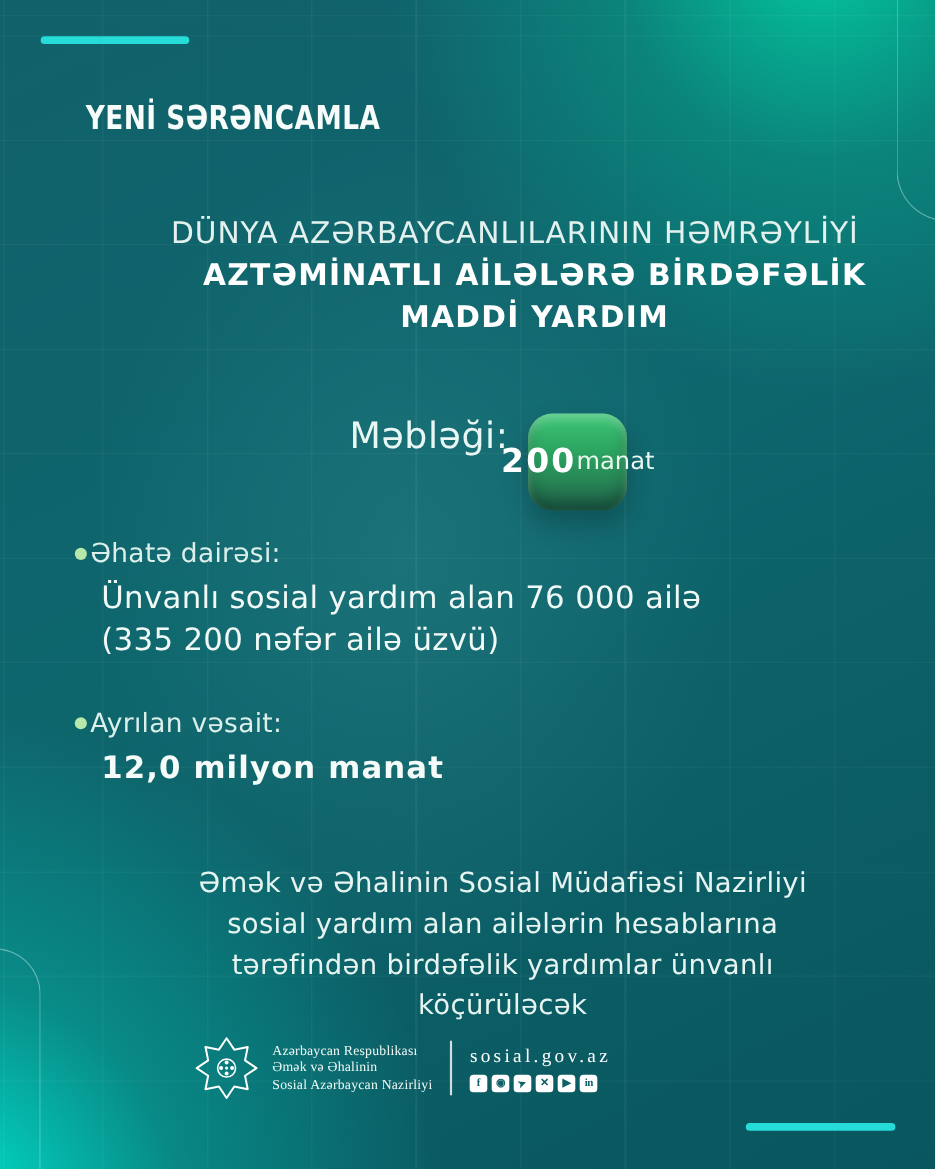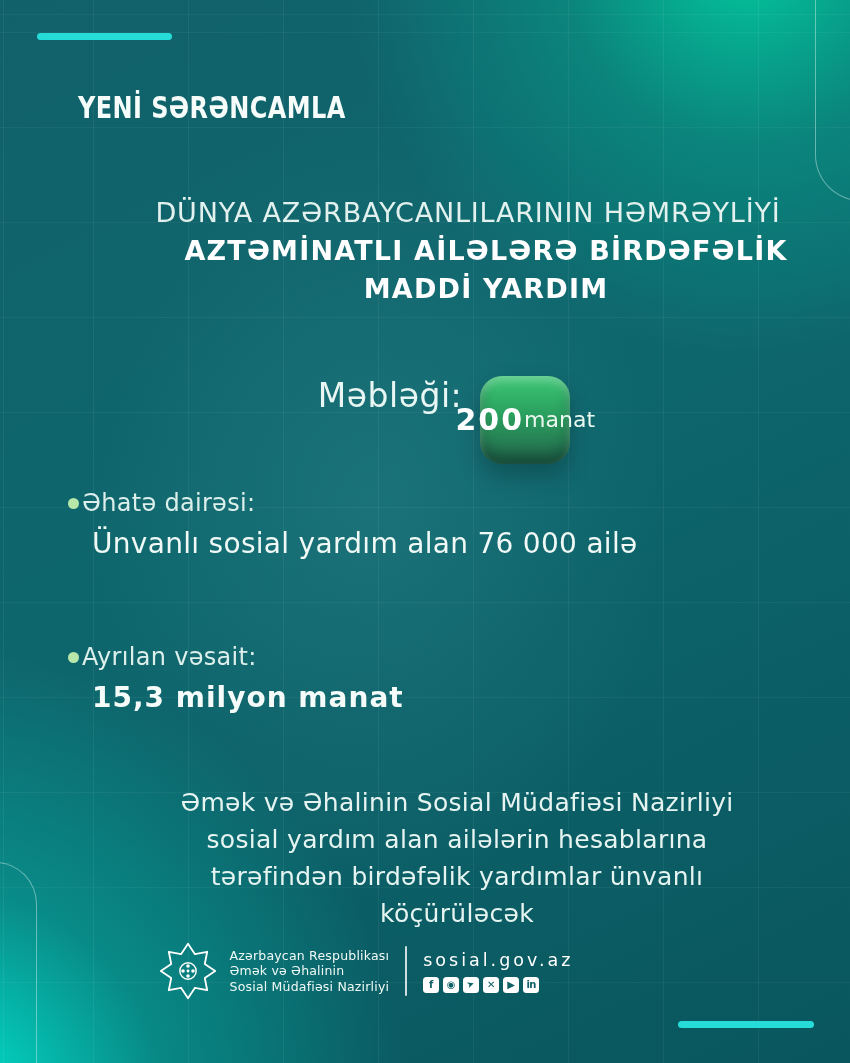--- a/index.html
+++ b/index.html
@@ -76,21 +76,21 @@
   .bullet-label{font-size:24px;font-weight:400;color:#dcefeb;letter-spacing:.3px;}
   .bullet-lines{margin:8px 0 0 24px;}
   .bullet-line{font-size:28px;font-weight:400;color:#f0f9f6;line-height:38px;letter-spacing:.3px;white-space:nowrap;}
   .bullet-line.strong{font-weight:700;font-size:28px;letter-spacing:1px;color:#f4fbf8;}
 
   .note{position:absolute;top:784px;left:0;width:850px;text-align:center;line-height:37px;padding-left:32px;}
   .note-line{font-size:25px;font-weight:400;color:#e6f4f1;letter-spacing:.3px;white-space:nowrap;}
 
   .footerbar{
     position:absolute;top:938px;left:0;width:732px;height:66px;
-    display:flex;justify-content:center;align-items:center;
+    display:flex;justify-content:center;align-items:center;font-family:Liberation Serif, serif;
   }
   .emblem{flex:0 0 auto;margin-right:13px;}
   .ministry{font-size:12.5px;line-height:15.5px;color:#f0f9f6;letter-spacing:.2px;}
   .footer-divider{width:2px;height:50px;border-radius:1px;background:rgba(255,255,255,.8);margin:0 16px;}
   .website{font-size:17.5px;font-weight:500;letter-spacing:3px;color:#ffffff;text-decoration:none;}
   .socials{display:flex;gap:4px;margin-top:7px;}
   .social{
     width:16px;height:16px;border-radius:3.5px;background:#ffffff;color:#0d6065;
     display:flex;align-items:center;justify-content:center;
     font-size:10px;font-weight:700;line-height:1;cursor:pointer;
@@ -124,30 +124,31 @@
     </div>
   </div>
 
   <div class="bullet bullet-1">
     <div class="bullet-head">
       <span class="bullet-dot"></span>
       <span class="bullet-label">Əhatə dairəsi:</span>
     </div>
     <div class="bullet-lines">
       <div class="bullet-line">Ünvanlı sosial yardım alan 76 000 ailə</div>
+      <div class="bullet-line">(335 200 nəfər ailə üzvü)</div>
     </div>
   </div>
 
   <div class="bullet bullet-2">
     <div class="bullet-head">
       <span class="bullet-dot"></span>
       <span class="bullet-label">Ayrılan vəsait:</span>
     </div>
     <div class="bullet-lines">
-      <div class="bullet-line strong">15,3 milyon manat</div>
+      <div class="bullet-line strong">12,0 milyon manat</div>
     </div>
   </div>
 
   <div class="note">
     <div class="note-line">Əmək və Əhalinin Sosial Müdafiəsi Nazirliyi</div>
     <div class="note-line">sosial yardım alan ailələrin hesablarına</div>
     <div class="note-line">tərəfindən birdəfəlik yardımlar ünvanlı</div>
     <div class="note-line">köçürüləcək</div>
   </div>
 
@@ -157,21 +158,21 @@
       <circle cx="32" cy="32" r="9" stroke="#ffffff" stroke-width="1.6" fill="none"></circle>
       <circle cx="32" cy="26.5" r="2" fill="#ffffff"></circle>
       <circle cx="37.5" cy="32" r="2" fill="#ffffff"></circle>
       <circle cx="32" cy="37.5" r="2" fill="#ffffff"></circle>
       <circle cx="26.5" cy="32" r="2" fill="#ffffff"></circle>
       <circle cx="32" cy="32" r="1.6" fill="#ffffff"></circle>
     </svg>
     <div class="ministry">
       <div>Azərbaycan Respublikası</div>
       <div>Əmək və Əhalinin</div>
-      <div>Sosial Müdafiəsi Nazirliyi</div>
+      <div>Sosial Azərbaycan Nazirliyi</div>
     </div>
     <div class="footer-divider"></div>
     <div class="footer-right">
       <div class="website">sosial.gov.az</div>
       <div class="socials">
         <span class="social">
             <span>f</span>
           </span>
         <span class="social">
             <span>◉</span>

